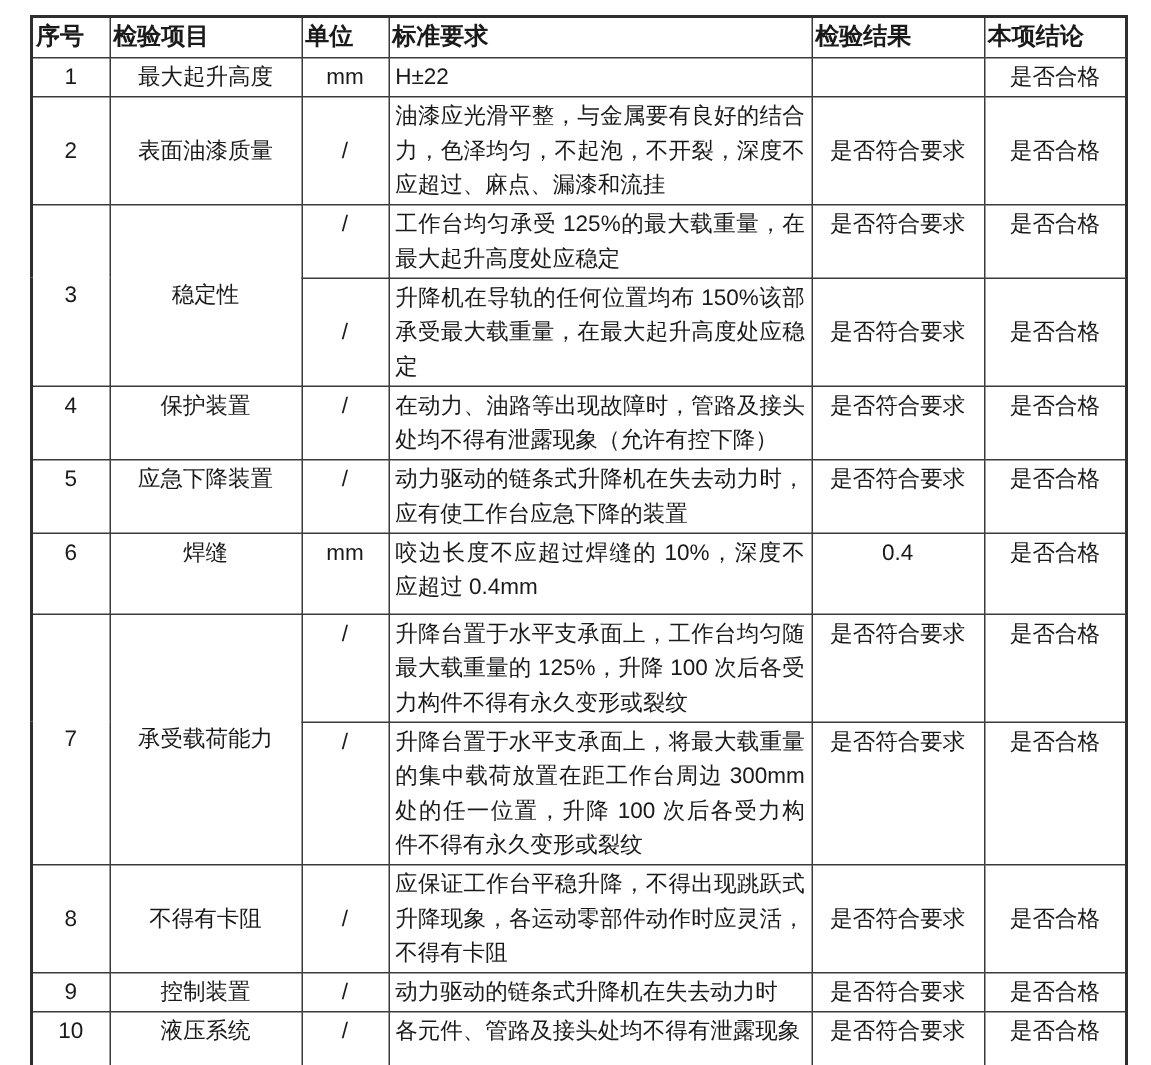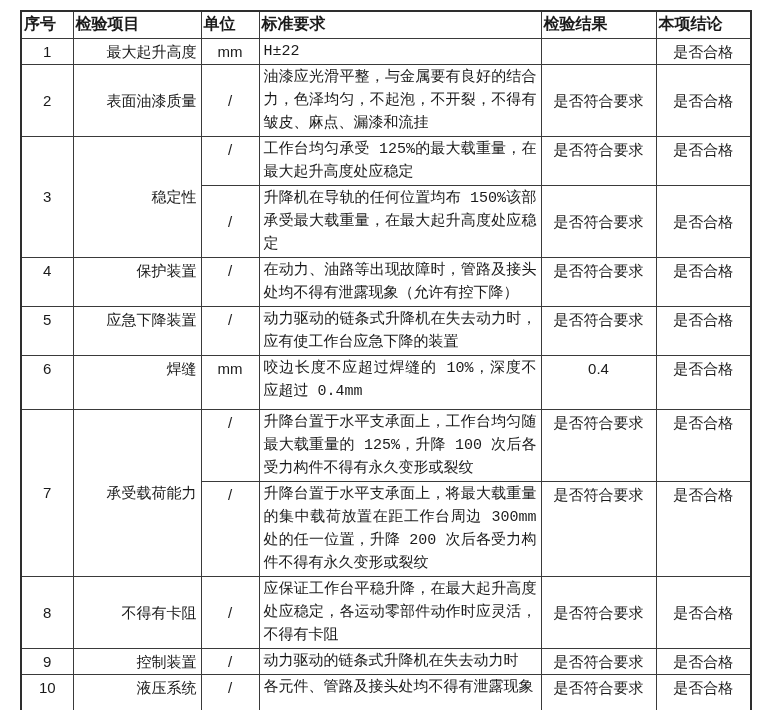--- a/index.html
+++ b/index.html
@@ -27,27 +27,26 @@
     text-align:left;
     padding:1px 2px;
     vertical-align:middle;
   }
   table.insp td{
     font-size:15px;
     line-height:23px;
     padding:1px 4px;
   }
   td.c-seq, td.c-unit, td.c-result, td.c-conclusion{text-align:center;}
-  td.c-item{text-align:right;padding-left:8px;}
+  td.c-item{text-align:center;padding-left:8px;}
   td.c-req{
     text-align:justify;
     text-justify:inter-character;
     padding:1px 6px 1px 7px;
     vertical-align:top;
-    font-family:Liberation Mono, monospace;
   }
   td.vt{vertical-align:top;padding-top:2px;}
   td.vm{vertical-align:middle;}
 </style>
 </head>
 <body>
 
 <div class="page">
   <table class="insp">
     <colgroup>
@@ -74,21 +73,21 @@
           <td class="c-item vt">最大起升高度</td>
           <td class="c-unit vt">mm</td>
           <td class="c-req vt">H±22</td>
           <td class="c-result vt"></td>
           <td class="c-conclusion vt">是否合格</td>
         </tr>
         <tr style="height: 71px;">
           <td class="c-seq vm">2</td>
           <td class="c-item vm">表面油漆质量</td>
           <td class="c-unit vm">/</td>
-          <td class="c-req vt">油漆应光滑平整，与金属要有良好的结合力，色泽均匀，不起泡，不开裂，不得有皱皮、麻点、漏漆和流挂</td>
+          <td class="c-req vt">油漆应光滑平整，与金属要有良好的结合力，色泽均匀，不起泡，不开裂，深度不应超过、麻点、漏漆和流挂</td>
           <td class="c-result vm">是否符合要求</td>
           <td class="c-conclusion vm">是否合格</td>
         </tr>
         <tr style="height: 46px;">
           <td class="c-seq vm" rowspan="2">3</td>
           <td class="c-item vm" rowspan="2">稳定性</td>
           <td class="c-unit vt">/</td>
           <td class="c-req vt">工作台均匀承受 125%的最大载重量，在最大起升高度处应稳定</td>
           <td class="c-result vt">是否符合要求</td>
           <td class="c-conclusion vt">是否合格</td>
@@ -126,29 +125,29 @@
         <tr style="height: 64px;">
           <td class="c-seq vm" rowspan="2">7</td>
           <td class="c-item vm" rowspan="2">承受载荷能力</td>
           <td class="c-unit vt">/</td>
           <td class="c-req vt">升降台置于水平支承面上，工作台均匀随最大载重量的 125%，升降 100 次后各受力构件不得有永久变形或裂纹</td>
           <td class="c-result vt">是否符合要求</td>
           <td class="c-conclusion vt">是否合格</td>
         </tr>
         <tr style="height: 93px;">
           <td class="c-unit vt">/</td>
-          <td class="c-req vt">升降台置于水平支承面上，将最大载重量的集中载荷放置在距工作台周边 300mm 处的任一位置，升降 200 次后各受力构件不得有永久变形或裂纹</td>
+          <td class="c-req vt">升降台置于水平支承面上，将最大载重量的集中载荷放置在距工作台周边 300mm 处的任一位置，升降 100 次后各受力构件不得有永久变形或裂纹</td>
           <td class="c-result vt">是否符合要求</td>
           <td class="c-conclusion vt">是否合格</td>
         </tr>
         <tr style="height: 70px;">
           <td class="c-seq vm">8</td>
           <td class="c-item vm">不得有卡阻</td>
           <td class="c-unit vm">/</td>
-          <td class="c-req vt">应保证工作台平稳升降，在最大起升高度处应稳定，各运动零部件动作时应灵活，不得有卡阻</td>
+          <td class="c-req vt">应保证工作台平稳升降，不得出现跳跃式升降现象，各运动零部件动作时应灵活，不得有卡阻</td>
           <td class="c-result vm">是否符合要求</td>
           <td class="c-conclusion vm">是否合格</td>
         </tr>
         <tr style="height: 26px;">
           <td class="c-seq vm">9</td>
           <td class="c-item vm">控制装置</td>
           <td class="c-unit vm">/</td>
           <td class="c-req vt">动力驱动的链条式升降机在失去动力时</td>
           <td class="c-result vm">是否符合要求</td>
           <td class="c-conclusion vm">是否合格</td>

